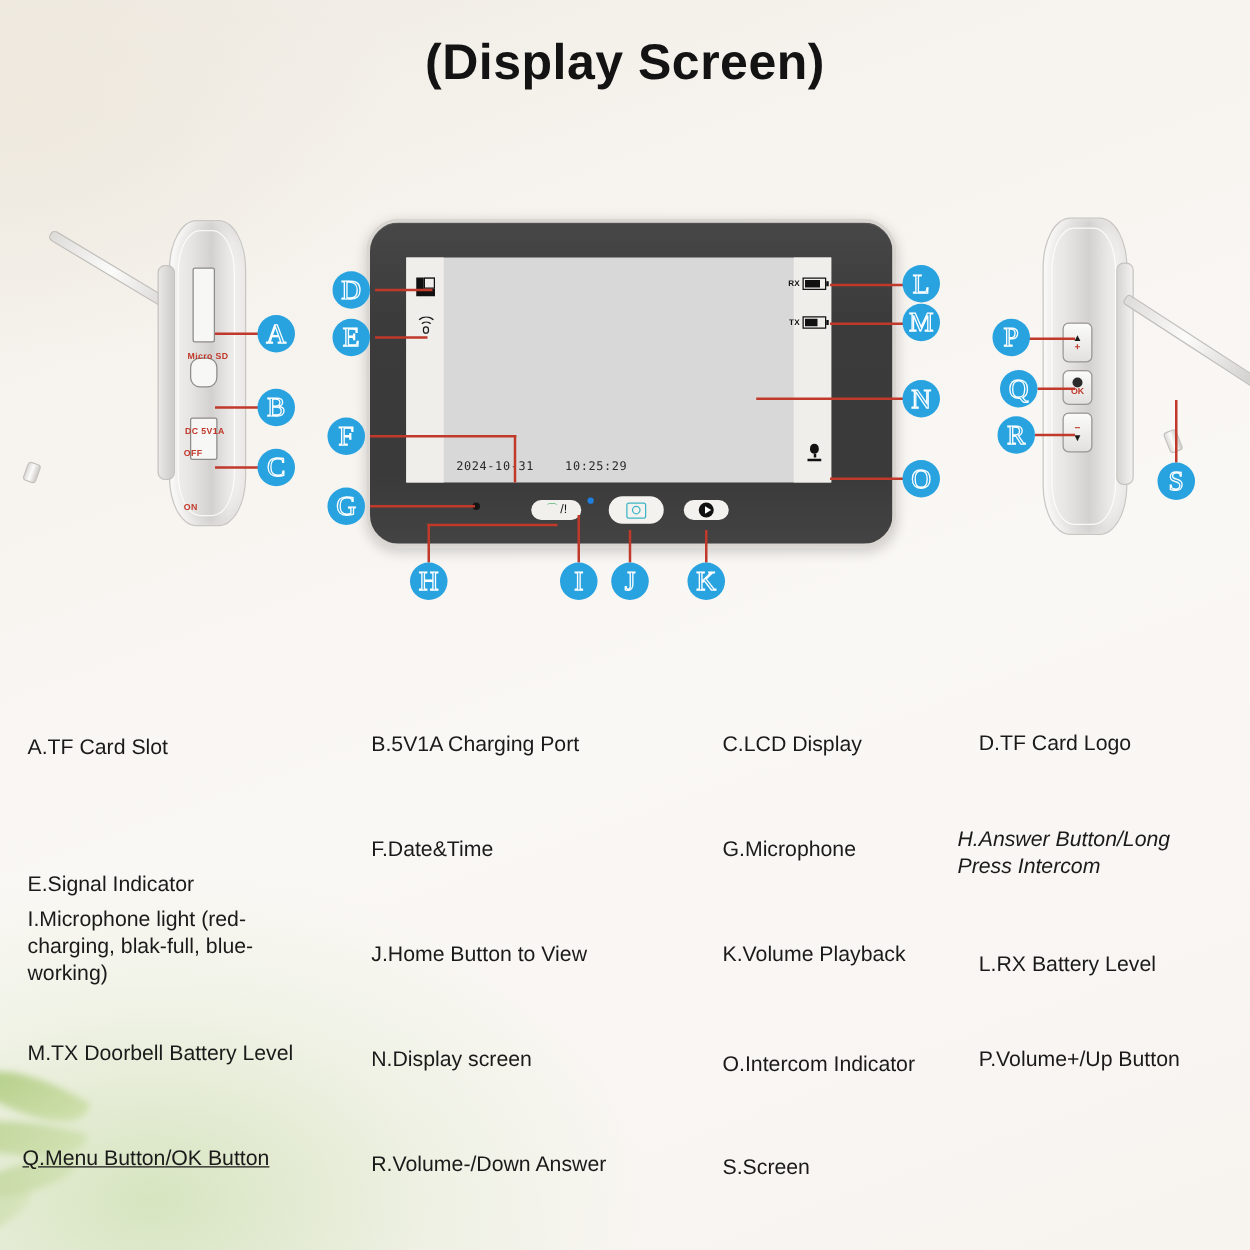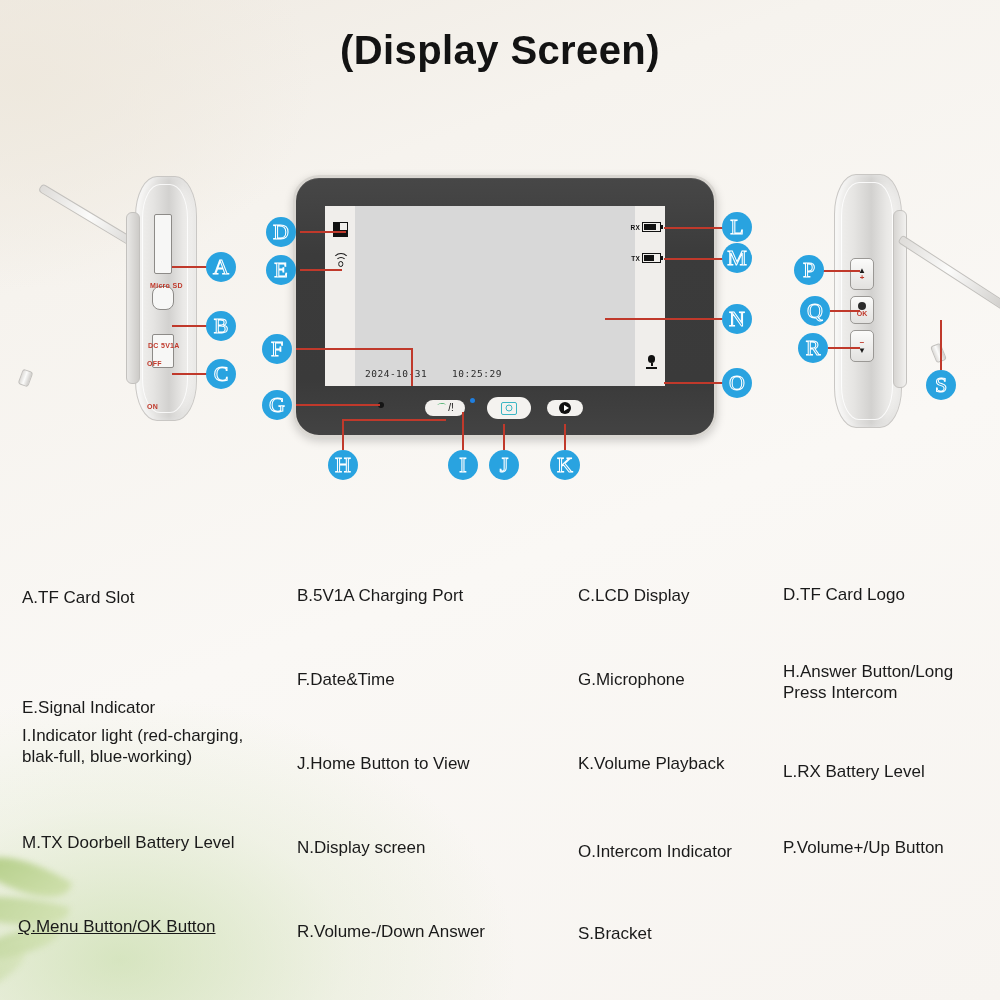--- a/index.html
+++ b/index.html
@@ -329,31 +329,31 @@
   <div class="abs" id="legend">
     <div class="lgrid">
       <div class="litem" style="left:22px;top:22px;">A.TF Card Slot</div>
       <div class="litem" style="left:297px;top:20px;">B.5V1A Charging Port</div>
       <div class="litem" style="left:578px;top:20px;">C.LCD Display</div>
       <div class="litem" style="left:783px;top:19px;">D.TF Card Logo</div>
 
       <div class="litem" style="left:22px;top:104px;margin-top:28px;">E.Signal Indicator</div>
       <div class="litem" style="left:297px;top:104px;">F.Date&amp;Time</div>
       <div class="litem" style="left:578px;top:104px;">G.Microphone</div>
-      <div class="litem" style="left:783px;top:96px;width:200px;">H.Answer Button/Long Press Intercom</div>
-
-      <div class="litem" style="left:22px;top:160px;width:225px;">I.Indicator light (red-charging, blak-full, blue-working)</div>
+      <div class="litem" style="left:766px;top:96px;width:200px;font-style:italic;">H.Answer Button/Long Press Intercom</div>
+
+      <div class="litem" style="left:22px;top:160px;width:225px;">I.Microphone light (red-charging, blak-full, blue-working)</div>
       <div class="litem" style="left:297px;top:188px;">J.Home Button to View</div>
       <div class="litem" style="left:578px;top:188px;">K.Volume Playback</div>
       <div class="litem" style="left:783px;top:196px;">L.RX Battery Level</div>
 
       <div class="litem" style="left:22px;top:267px;">M.TX Doorbell Battery Level</div>
       <div class="litem" style="left:297px;top:272px;">N.Display screen</div>
       <div class="litem" style="left:578px;top:276px;">O.Intercom Indicator</div>
       <div class="litem" style="left:783px;top:272px;">P.Volume+/Up Button</div>
 
       <div class="litem" style="left:18px;top:351px;text-decoration:underline;">Q.Menu Button/OK Button</div>
       <div class="litem" style="left:297px;top:356px;">R.Volume-/Down Answer</div>
-      <div class="litem" style="left:578px;top:358px;">S.Bracket</div>
+      <div class="litem" style="left:578px;top:358px;">S.Screen</div>
     </div>
   </div>
 
 </div>
 
 </body></html>

